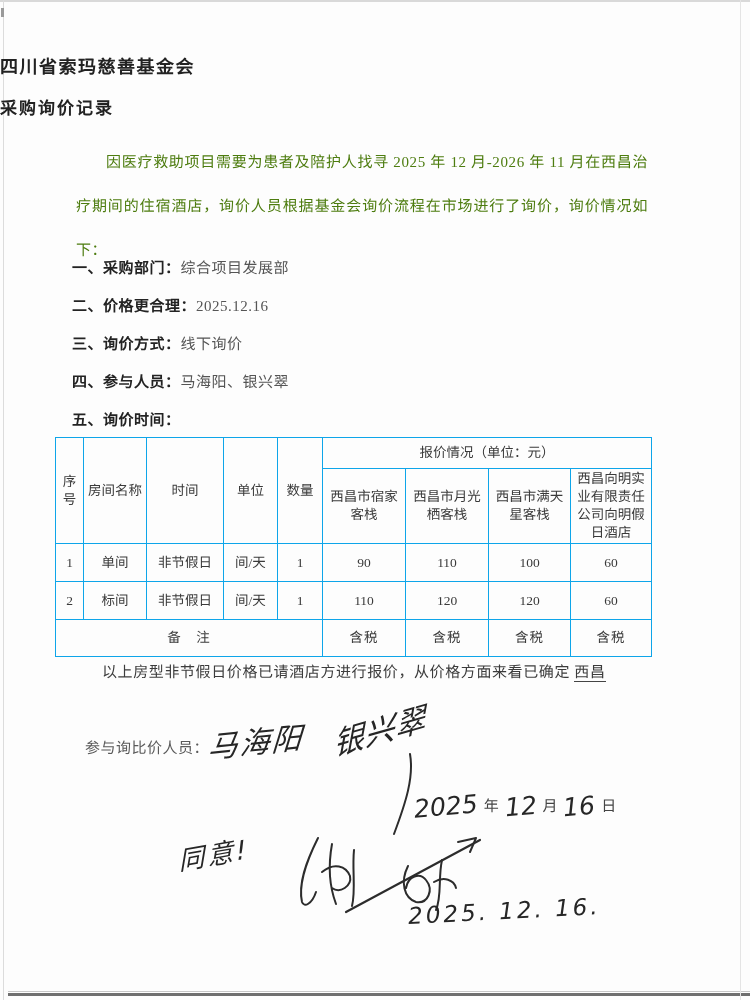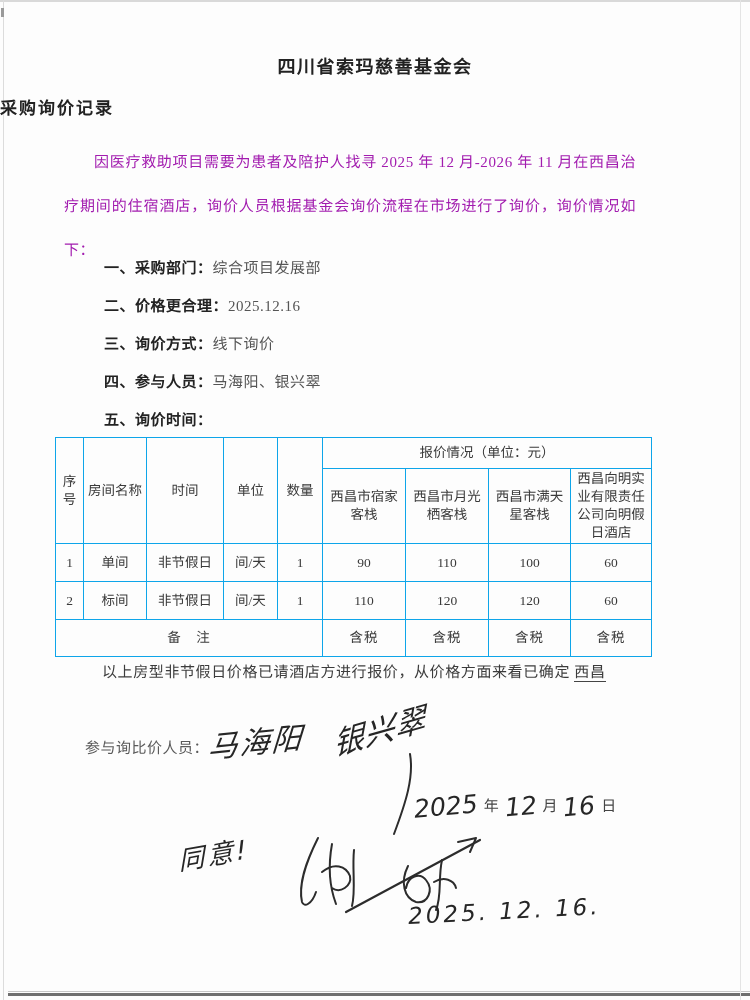--- a/index.html
+++ b/index.html
@@ -8,31 +8,31 @@
     font-family:"Liberation Serif", serif;color:#333;overflow:hidden;
   }
   
   .edge-top{position:absolute;left:0;top:0;width:750px;height:2px;background:#d9d9d9;}
   .edge-bottom-light{position:absolute;left:8px;top:991px;width:742px;height:1px;background:#c6c6c6;}
   .edge-bottom{position:absolute;left:8px;top:993px;width:742px;height:3px;background:#6f6f6f;}
   .edge-left{position:absolute;left:3px;top:0;width:1px;height:1000px;background:#dcdcdc;}
   .edge-right{position:absolute;left:740px;top:0;width:1px;height:1000px;background:#e4e4e4;}
   .edge-speck{position:absolute;left:1px;top:8px;width:3px;height:9px;background:#9a9a9a;}
 
-  .title1{position:absolute;left:0;top:52px;width:750px;text-align:center;
+  .title1{position:absolute;left:0;top:52px;width:750px;
     font-family:Liberation Mono, monospace;font-weight:bold;font-size:18px;
     letter-spacing:1.5px;color:#222;}
   .title2{position:absolute;left:0;top:94px;width:750px;
     font-family:"Liberation Sans", sans-serif;font-weight:bold;font-size:17px;
     letter-spacing:2px;color:#222;}
 
-  .intro{position:absolute;left:64px;top:140px;width:572px;font-size:15px;
-    line-height:44px;text-align:justify;text-indent:2em;letter-spacing:0.6px;color:#a21caf;}
+  .intro{position:absolute;left:76px;top:140px;width:572px;font-size:15px;
+    line-height:44px;text-align:justify;text-indent:2em;letter-spacing:0.6px;color:#4d7c0f;}
 
-  .list{position:absolute;left:72px;top:249px;width:600px;margin-left:32px;}
+  .list{position:absolute;left:72px;top:249px;width:600px;}
   .list-row{height:38px;line-height:38px;font-size:15px;white-space:nowrap;}
   .list-label{font-family:"Liberation Sans", sans-serif;font-weight:bold;color:#232323;letter-spacing:0.5px;}
   .list-value{color:#555;letter-spacing:0.5px;}
 
   table.quote{position:absolute;left:55px;top:437px;width:596px;border-collapse:collapse;
     table-layout:fixed;font-size:13.5px;color:#3a3a3a;}
   table.quote td{border:1px solid #0ea5e9;text-align:center;vertical-align:middle;
     padding:1px 4px;line-height:18px;}
   tr.hr1 td{height:28px;}
   tr.hr2 td{height:69px;}

